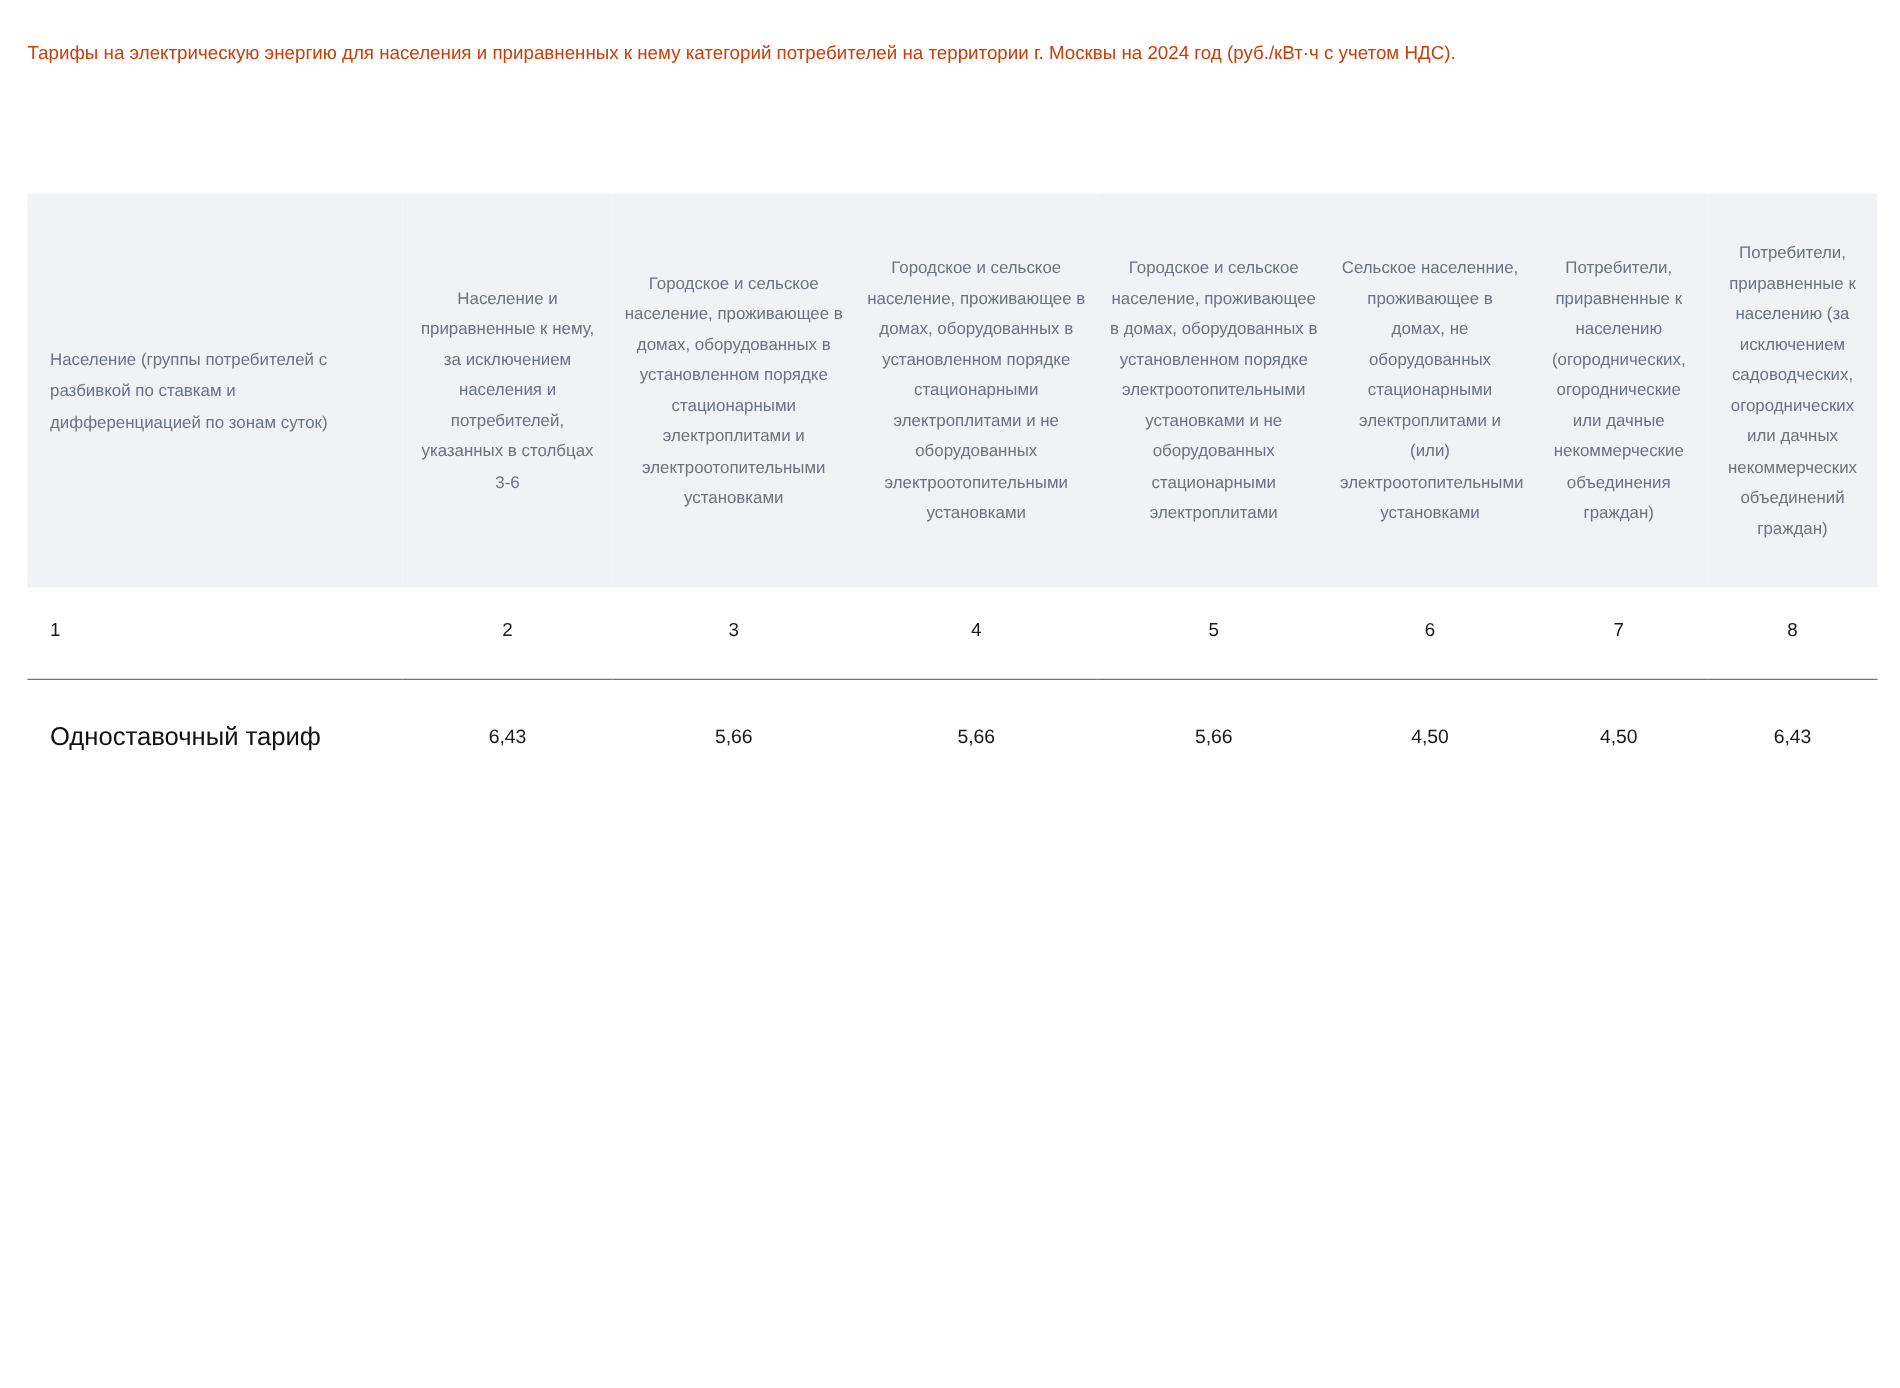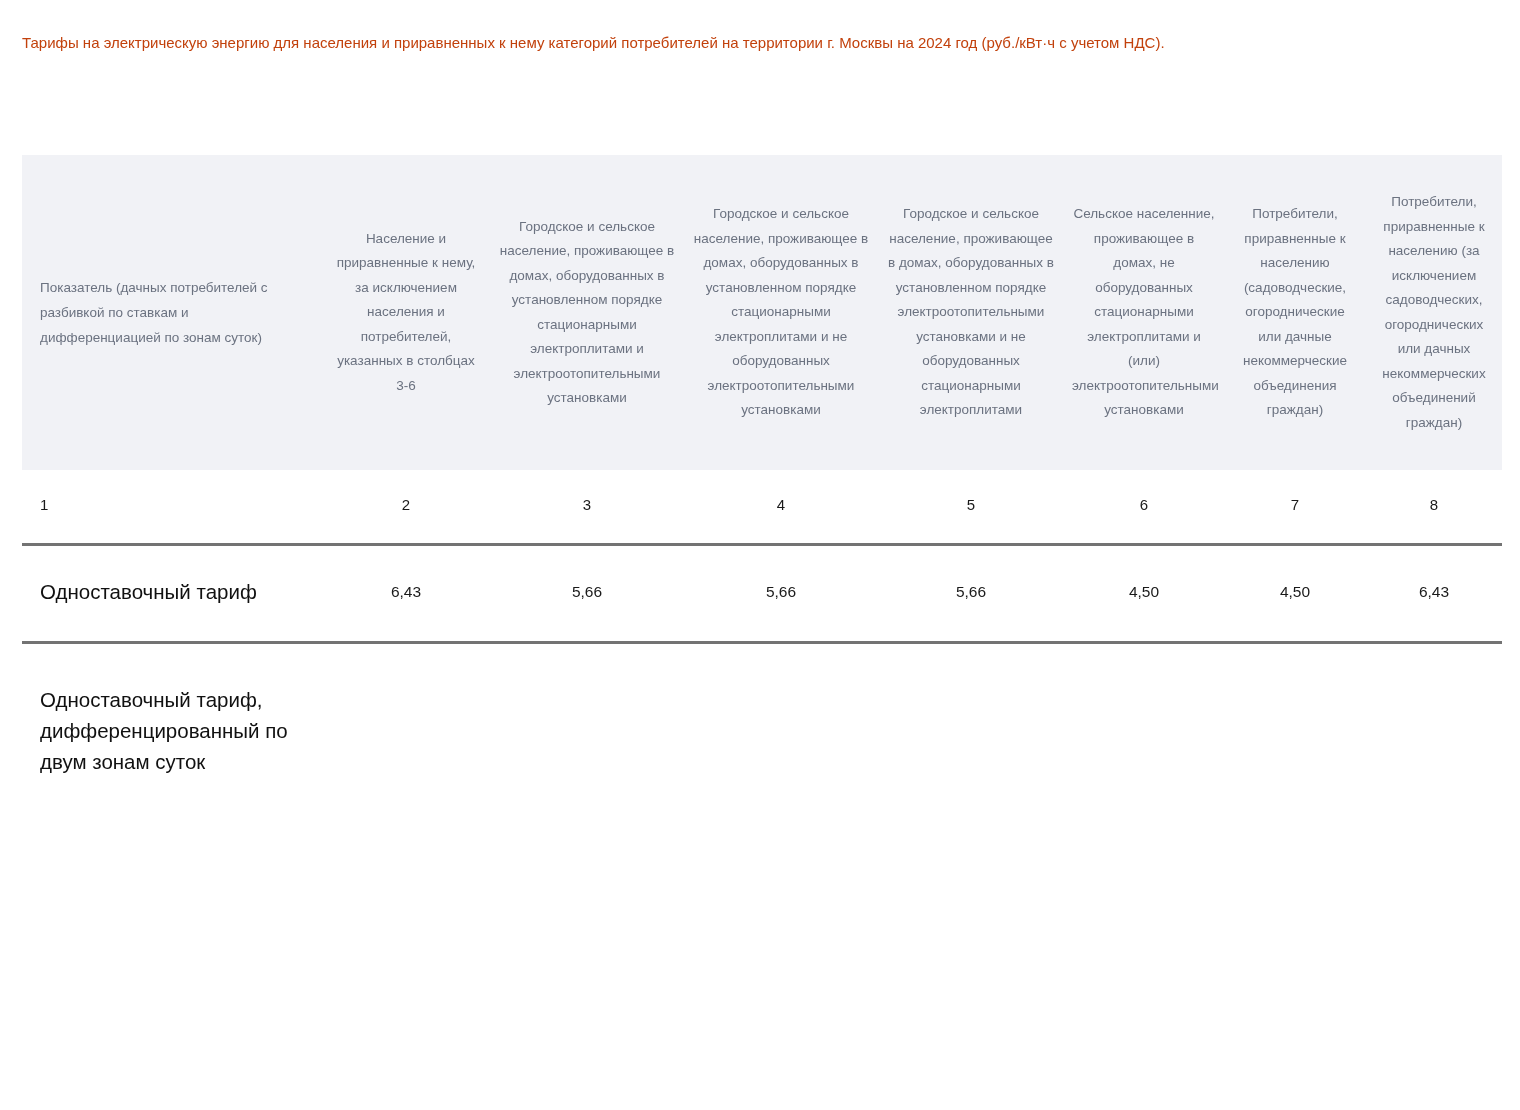--- a/index.html
+++ b/index.html
@@ -98,21 +98,21 @@
     color: #1a1a1a;
     text-align: center;
     vertical-align: middle;
   }
   tbody tr.num-row td.first {
     text-align: left;
     padding-left: 18px;
   }
 
   tbody tr.data-row td {
-    border-top: 3px solid #737373;
+    border-top: 1px solid #737373;
     padding: 30px 0 34px 0;
     vertical-align: middle;
     text-align: center;
     font-size: 15.5px;
     color: #1a1a1a;
   }
 
   tbody tr.data-row td.first {
     text-align: left;
     padding-left: 18px;
@@ -155,39 +155,39 @@
         <col class="c4">
       <col class="c5">
         <col class="c6">
         <col class="c7">
         <col class="c8">
     </colgroup>
 
     <thead>
       <tr class="head-row">
         <th>
-          <div class="th-inner first">Показатель (дачных потребителей с разбивкой по ставкам и дифференциацией по зонам суток)</div>
+          <div class="th-inner first">Население (группы потребителей с разбивкой по ставкам и дифференциацией по зонам суток)</div>
         </th>
         <th>
           <div class="th-inner centered">Население и приравненные к нему, за исключением населения и потребителей, указанных в столбцах 3-6</div>
         </th>
         <th>
           <div class="th-inner centered">Городское и сельское население, проживающее в домах, оборудованных в установленном порядке стационарными электроплитами и электроотопительными установками</div>
         </th>
         <th>
           <div class="th-inner centered">Городское и сельское население, проживающее в домах, оборудованных в установленном порядке стационарными электроплитами и не оборудованных электроотопительными установками</div>
         </th>
         <th>
           <div class="th-inner centered">Городское и сельское население, проживающее в домах, оборудованных в установленном порядке электроотопительными установками и не оборудованных стационарными электроплитами</div>
         </th>
         <th>
           <div class="th-inner centered">Сельское населенние, проживающее в домах, не оборудованных стационарными электроплитами и (или) электроотопительными установками</div>
         </th>
         <th>
-          <div class="th-inner centered">Потребители, приравненные к населению (садоводческие, огороднические или дачные некоммерческие объединения граждан)</div>
+          <div class="th-inner centered">Потребители, приравненные к населению (огороднических, огороднические или дачные некоммерческие объединения граждан)</div>
         </th>
         <th>
           <div class="th-inner centered">Потребители, приравненные к населению (за исключением садоводческих, огороднических или дачных некоммерческих объединений граждан)</div>
         </th>
       </tr>
     </thead>
 
     <tbody>
       <tr class="num-row">
         <td class="first">1</td>
@@ -206,30 +206,18 @@
         </td>
         <td>6,43</td>
         <td>5,66</td>
         <td>5,66</td>
         <td>5,66</td>
         <td>4,50</td>
         <td>4,50</td>
         <td>6,43</td>
       </tr>
 
-      <tr class="data-row tall">
-        <td class="first">
-          <div class="label-big">Одноставочный тариф, дифференцированный по двум зонам суток</div>
-        </td>
-        <td></td>
-        <td></td>
-        <td></td>
-        <td></td>
-        <td></td>
-        <td></td>
-        <td></td>
-      </tr>
 
 
     </tbody>
   </table>
 
 </div>
 
 </body></html>

